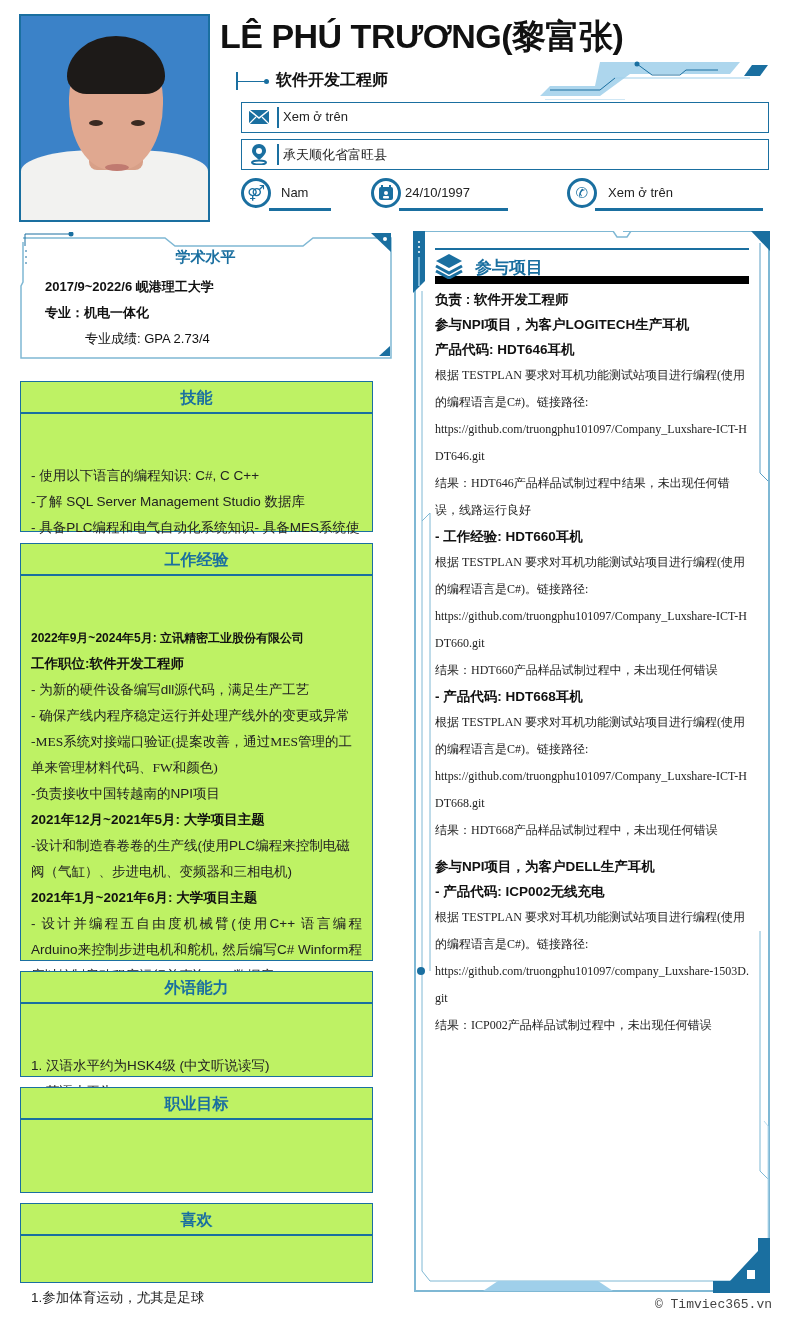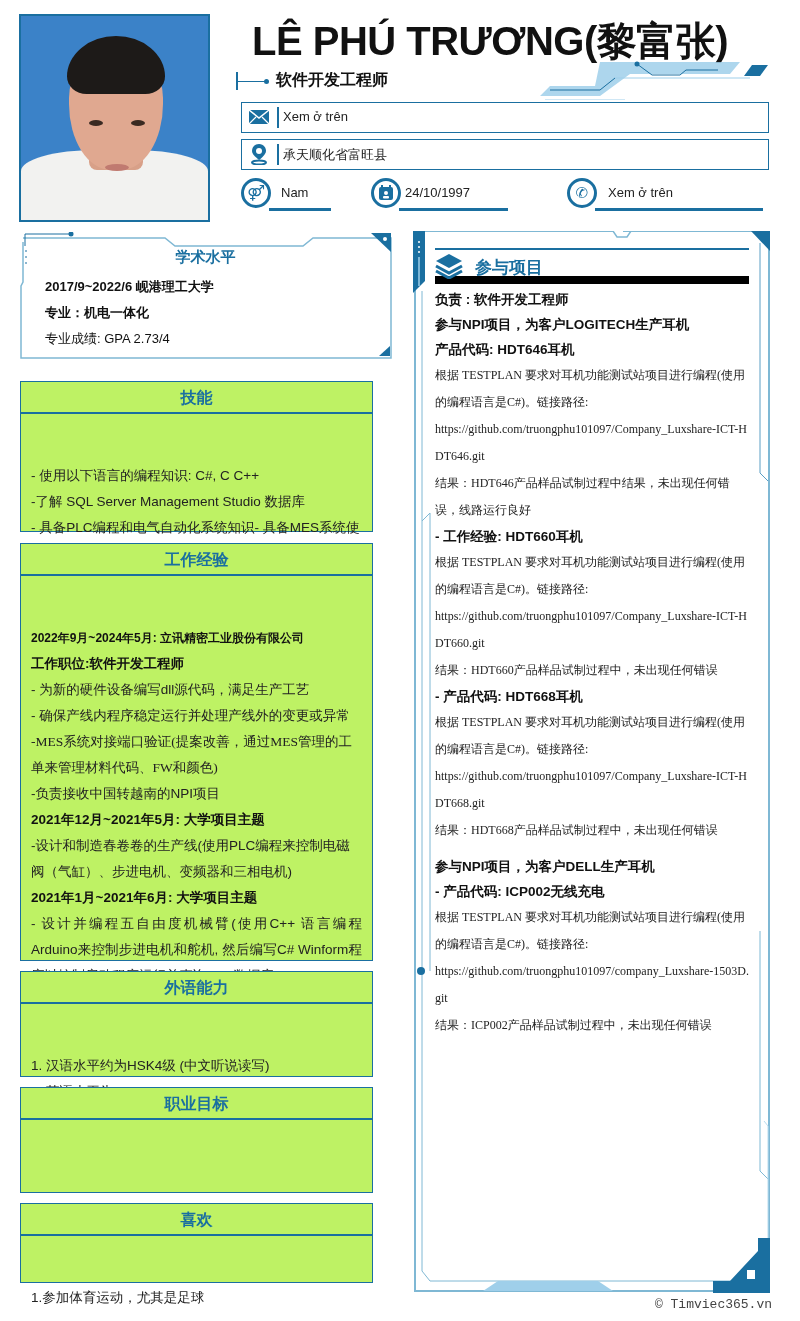--- a/index.html
+++ b/index.html
@@ -10,21 +10,21 @@
 
   
   .photo { left: 19px; top: 14px; width: 191px; height: 208px; border: 2px solid #1a6fa0; background: #3b82c8; overflow: hidden; }
   .photo .shirt { position: absolute; left: 0; bottom: 0; width: 100%; height: 70px; background: #f2f2f0; border-radius: 40% 40% 0 0 / 30% 30% 0 0; }
   .photo .neck { position: absolute; left: 68px; bottom: 50px; width: 54px; height: 40px; background: #d8a088; border-radius: 8px; }
   .photo .face { position: absolute; left: 48px; top: 34px; width: 94px; height: 120px; background: #e0a890; border-radius: 45% 45% 45% 45% / 40% 40% 55% 55%; }
   .photo .hair { position: absolute; left: 46px; top: 20px; width: 98px; height: 58px; background: #1d1a18; border-radius: 50% 50% 20% 20% / 70% 70% 30% 30%; }
   .photo .eye { position: absolute; top: 104px; width: 14px; height: 6px; background: #3a2a22; border-radius: 50%; }
   .photo .mouth { position: absolute; left: 84px; top: 148px; width: 24px; height: 7px; background: #c07a70; border-radius: 50%; }
 
-  .name { left: 252px; top: 14px; font-size: 40px; font-weight: bold; color: #111; letter-spacing: -0.5px; white-space: nowrap; }
+  .name { left: 220px; top: 14px; font-size: 34px; font-weight: bold; color: #111; letter-spacing: -0.5px; white-space: nowrap; }
   .job-line { left: 236px; top: 68px; width: 40px; height: 28px; }
   .job-line .v { position: absolute; left: 0; top: 4px; width: 2px; height: 18px; background: #1a6fa0; }
   .job-line .h { position: absolute; left: 2px; top: 13px; width: 28px; height: 1px; background: #1a6fa0; }
   .job-line .dot { position: absolute; left: 28px; top: 11px; width: 5px; height: 5px; border-radius: 50%; background: #1a6fa0; }
   .job-title { left: 276px; top: 70px; font-size: 16px; font-weight: bold; color: #111; }
 
   .deco { left: 540px; top: 60px; width: 230px; height: 40px; }
 
   .contact-row { left: 241px; width: 528px; height: 31px; border: 1.5px solid #1a6fa0; }
   .contact-row .ic { position: absolute; left: 4px; top: 3px; width: 26px; height: 22px; display: flex; align-items: center; justify-content: center; }
@@ -155,21 +155,21 @@
     <line x1="7" y1="18" x2="7" y2="20" stroke="#1a6fa0" stroke-width="1"></line>
     <line x1="7" y1="24" x2="7" y2="26" stroke="#1a6fa0" stroke-width="1"></line>
     <line x1="7" y1="30" x2="7" y2="32" stroke="#1a6fa0" stroke-width="1"></line>
     <polygon points="352,1 372,1 372,20" fill="#1a6fa0"></polygon>
     <circle cx="366" cy="7" r="2" fill="#fff"></circle>
     <polygon points="371,114 371,124 360,124" fill="#1a6fa0"></polygon>
   </svg>
   <div class="abs edu-title">学术水平</div>
   <div class="abs edu-line" style="top:46px; font-weight:bold;">2017/9~2022/6  岘港理工大学</div>
   <div class="abs edu-line" style="top:72px; font-weight:bold;">专业：机电一体化</div>
-  <div class="abs edu-line" style="top:98px;">专业成绩: GPA 2.73/4</div>
+  <div class="abs edu-line" style="top:98px;margin-left:40px;">专业成绩: GPA 2.73/4</div>
 </div>
 
 <div class="abs sec" style="top:381px; height:151px;">
   <div class="sec-head">技能</div>
   <div class="sec-body">
     <div>- 使用以下语言的编程知识: C#, C C++</div>
     <div>-了解 SQL Server Management Studio 数据库</div>
     <div>- 具备PLC编程和电气自动化系统知识- 具备MES系统使用知识</div>
   </div>
 </div>

